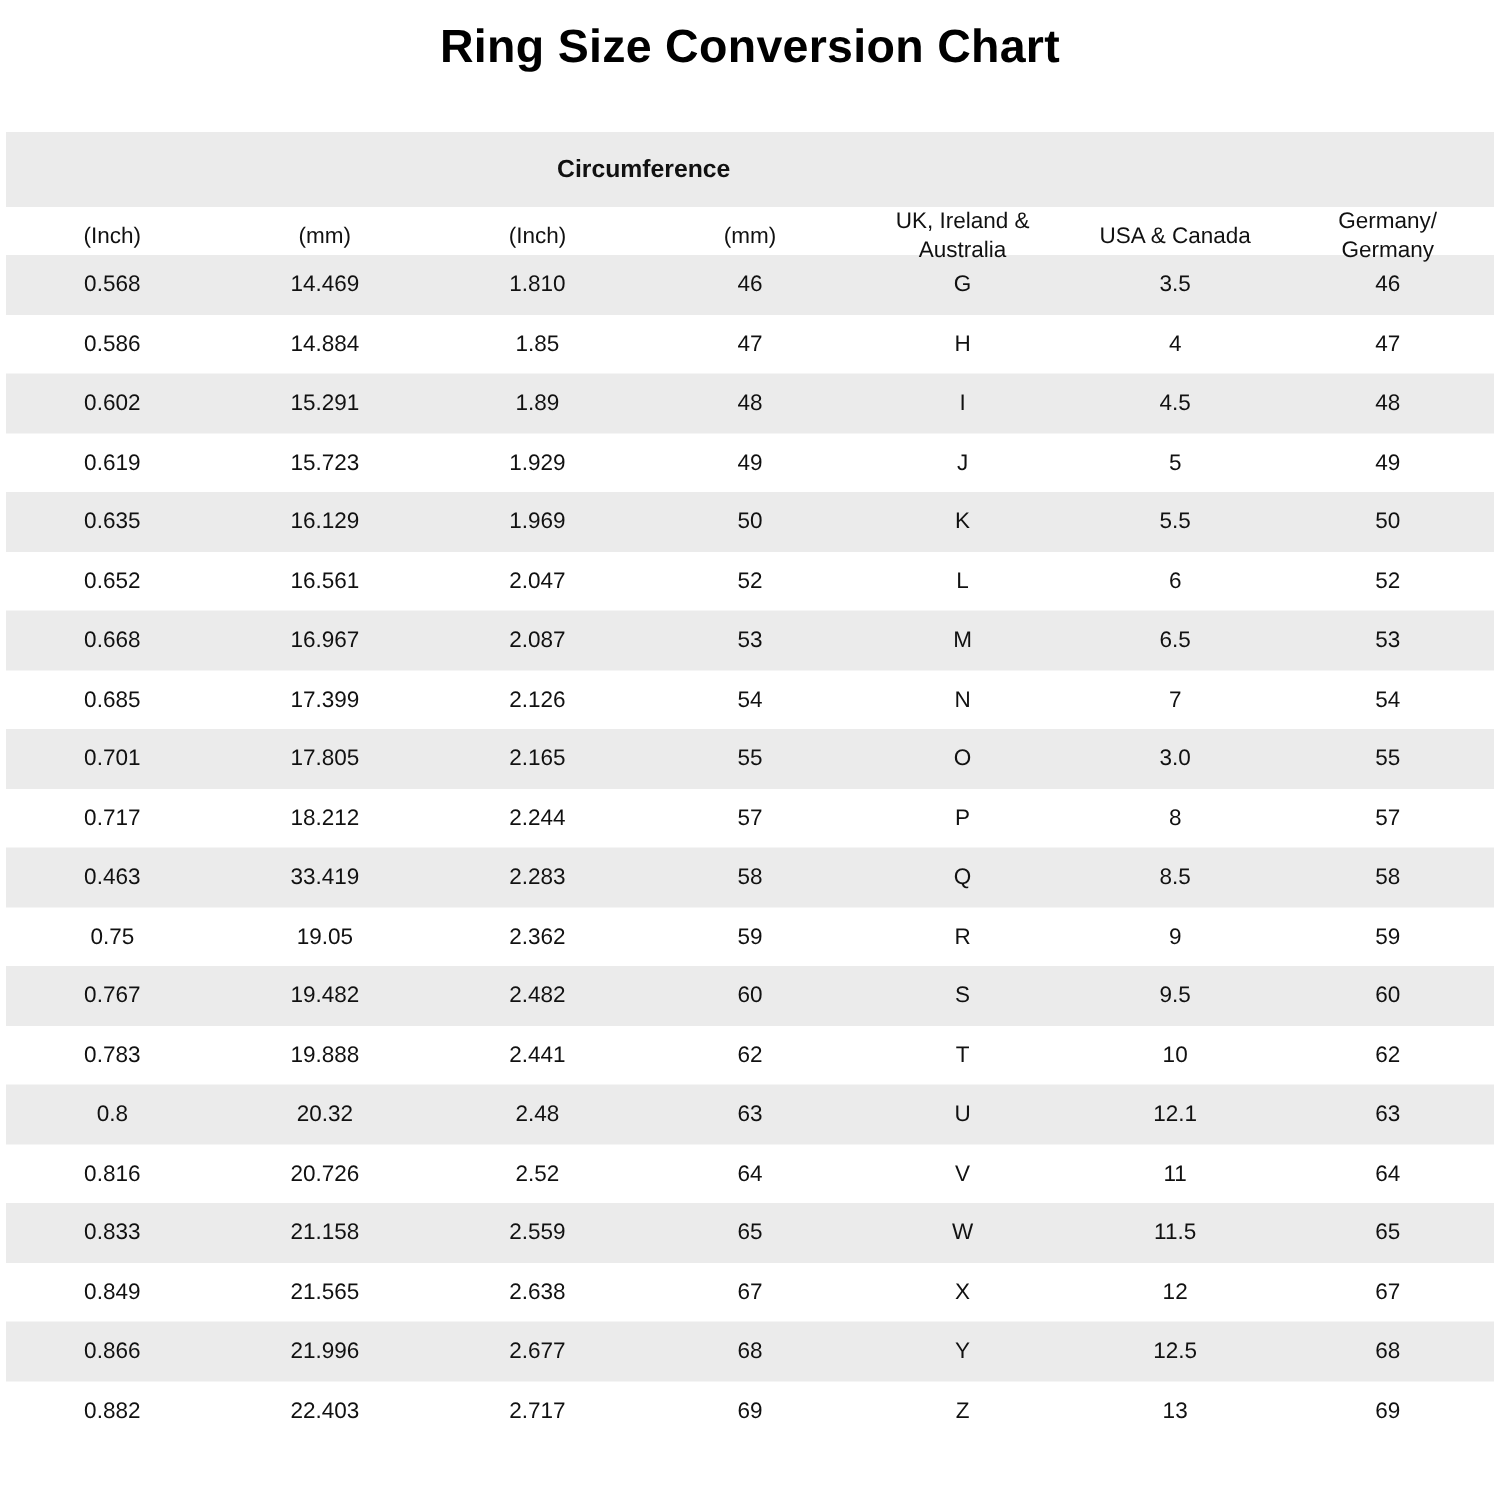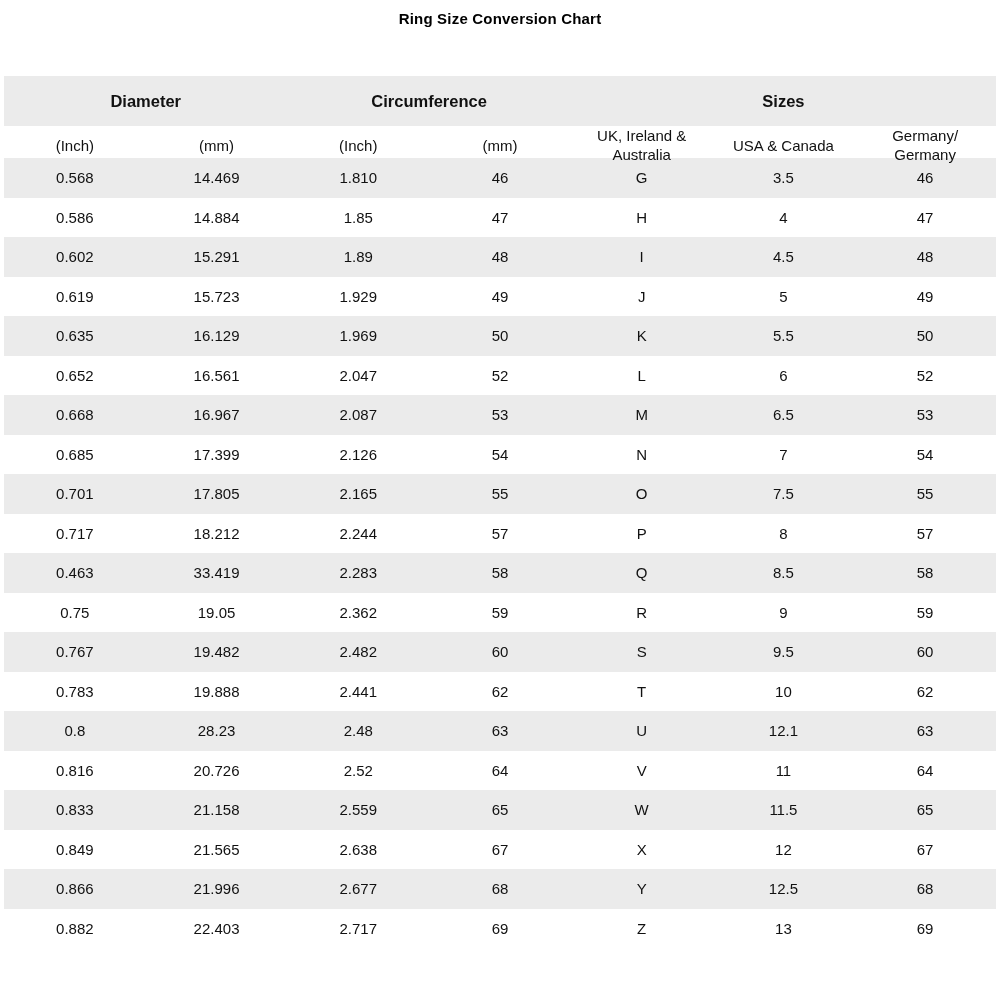--- a/index.html
+++ b/index.html
@@ -5,23 +5,23 @@
   :root { --band:#ebebeb; --text:#111111; --bg:#ffffff; }
   * { box-sizing: border-box; }
   html, body { margin:0; padding:0; }
   body {
     width:1000px; height:1000px;
     background:var(--bg);
     color:var(--text);
     font-family:"Liberation Sans","DejaVu Sans",sans-serif;
   }
   .page-title {
-    margin:0; padding-top:5px;
+    margin:0; padding-top:17px;
     text-align:center;
-    font-size:15px; line-height:27px; font-weight:bold;
+    font-size:31px; line-height:27px; font-weight:bold;
     letter-spacing:0.2px; color:#000;
   }
   .tbl { margin:44px 4px 0 4px; }
   .group-row {
     display:grid; grid-template-columns:repeat(7,1fr);
     height:50px; align-items:center;
     background:var(--band);
   }
   .group-cell { text-align:center; font-weight:bold; font-size:16.5px; }
   .g-diameter { grid-column:1 / 3; }
@@ -41,23 +41,21 @@
   .cell { text-align:center; font-size:15px; }
 </style>
 </head>
 <body>
 
 <h1 class="page-title">Ring Size Conversion Chart</h1>
 
 <div class="tbl">
 
   <div class="group-row">
-    <div class="group-cell g-diameter">Diameter</div>
     <div class="group-cell g-circumference">Circumference</div>
-    <div class="group-cell g-sizes">Sizes</div>
   </div>
 
   <div class="sub-row">
     <div class="sub-cell">(Inch)</div>
     <div class="sub-cell">(mm)</div>
     <div class="sub-cell">(Inch)</div>
     <div class="sub-cell">(mm)</div>
     <div class="sub-cell">UK, Ireland &amp; Australia</div>
     <div class="sub-cell">USA &amp; Canada</div>
     <div class="sub-cell">Germany/ Germany</div>
@@ -135,21 +133,21 @@
         <div class="cell">N</div>
         <div class="cell">7</div>
         <div class="cell">54</div>
       </div>
       <div class="row alt">
         <div class="cell">0.701</div>
         <div class="cell">17.805</div>
         <div class="cell">2.165</div>
         <div class="cell">55</div>
         <div class="cell">O</div>
-        <div class="cell">7.5</div>
+        <div class="cell">3.0</div>
         <div class="cell">55</div>
       </div>
       <div class="row">
         <div class="cell">0.717</div>
         <div class="cell">18.212</div>
         <div class="cell">2.244</div>
         <div class="cell">57</div>
         <div class="cell">P</div>
         <div class="cell">8</div>
         <div class="cell">57</div>
@@ -185,21 +183,21 @@
         <div class="cell">0.783</div>
         <div class="cell">19.888</div>
         <div class="cell">2.441</div>
         <div class="cell">62</div>
         <div class="cell">T</div>
         <div class="cell">10</div>
         <div class="cell">62</div>
       </div>
       <div class="row alt">
         <div class="cell">0.8</div>
-        <div class="cell">28.23</div>
+        <div class="cell">20.32</div>
         <div class="cell">2.48</div>
         <div class="cell">63</div>
         <div class="cell">U</div>
         <div class="cell">12.1</div>
         <div class="cell">63</div>
       </div>
       <div class="row">
         <div class="cell">0.816</div>
         <div class="cell">20.726</div>
         <div class="cell">2.52</div>

